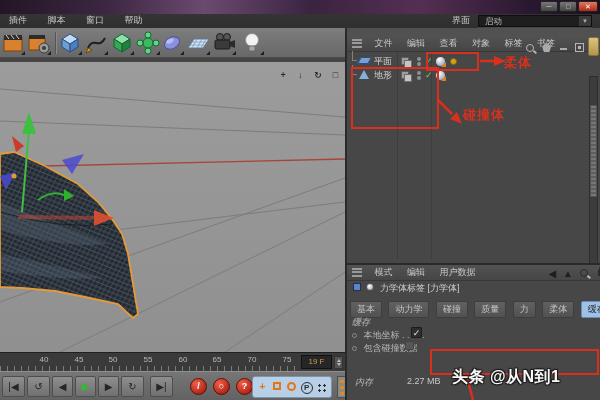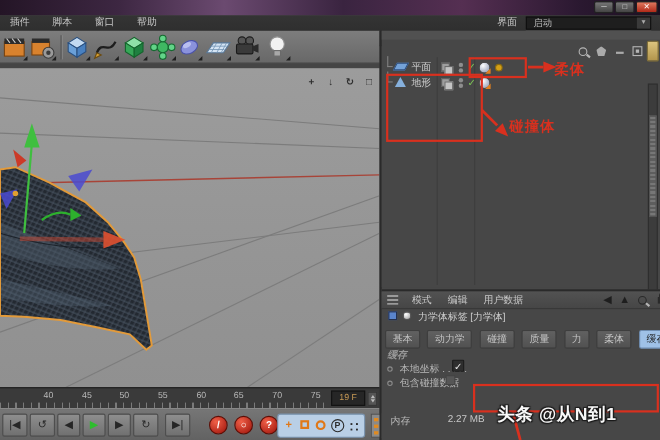--- a/index.html
+++ b/index.html
@@ -140,21 +140,21 @@
     background:linear-gradient(#616161,#515151); border:1px solid #3e3e3e; border-radius:2px; }
   .am-tab.sel { background:#9fc1e7; color:#1c1c1c; border-color:#6e8cb0; }
   .am-body { position:relative; height:87px; font-size:9px; color:#b8b8b8; }
   .am-section { position:absolute; left:5px; top:2px; font-style:italic; font-weight:bold; color:#9a9a9a; }
   .pdot { display:inline-block; width:5px; height:5px; border:1px solid #8a8a8a; border-radius:50%; margin-right:4px; }
   .prow1 { position:absolute; left:5px; top:15px; }
   .prow2 { position:absolute; left:5px; top:28px; }
   .chk { position:absolute; top:13px; left:64px; width:11px; height:11px; background:#2e2e2e; border:1px solid #1c1c1c;
     border-radius:1px; color:#e6e6e6; font-size:9px; line-height:10px; text-align:center; font-weight:bold; }
   .chk.empty { top:27px; left:58px; width:9px; height:9px; background:#565656; border-color:#444; }
-  .memrow { position:absolute; left:8px; top:62px; }
+  .memrow { position:absolute; left:8px; top:62px;font-style:italic; }
   .memval { position:absolute; left:60px; top:62px; color:#c8c8c8; }
 
   
   .anno-svg { position:absolute; left:0; top:0; width:600px; height:400px; pointer-events:none; z-index:40; }
   .anno-text { position:absolute; color:#d9301e; font-weight:bold; font-size:13px; z-index:41; letter-spacing:1px; }
   .watermark { position:absolute; left:452px; top:367px; width:148px; z-index:50; color:#f8f8f8; font-weight:bold;
     font-size:16px; letter-spacing:0.5px; text-shadow:-1px -1px 1px #1a1a1a,1px -1px 1px #1a1a1a,-1px 1px 1px #1a1a1a,1px 1px 1px #1a1a1a; }
 </style>
 </head>
 <body>
@@ -345,20 +345,29 @@
         <i></i>
         <i></i>
         <i></i>
       </span>
   </div>
 
   <div class="vdiv"></div>
 
   <div class="om">
     <div class="om-top"></div>
+    <div class="pmenu">
+      <span class="gridicon"></span>
+      <span class="mitem">文件</span>
+      <span class="mitem">编辑</span>
+      <span class="mitem">查看</span>
+      <span class="mitem">对象</span>
+      <span class="mitem">标签</span>
+      <span class="mitem">书签</span>
+    </div>
     <span class="om-icons">
       <span class="mag"></span>
       <span class="pent"></span>
       <span class="dashico"></span>
       <span class="boxico"></span>
     </span>
     <span class="tan-tab"></span>
 
     <div class="om-list">
       <span class="om-colline" style="left:50px"></span>

